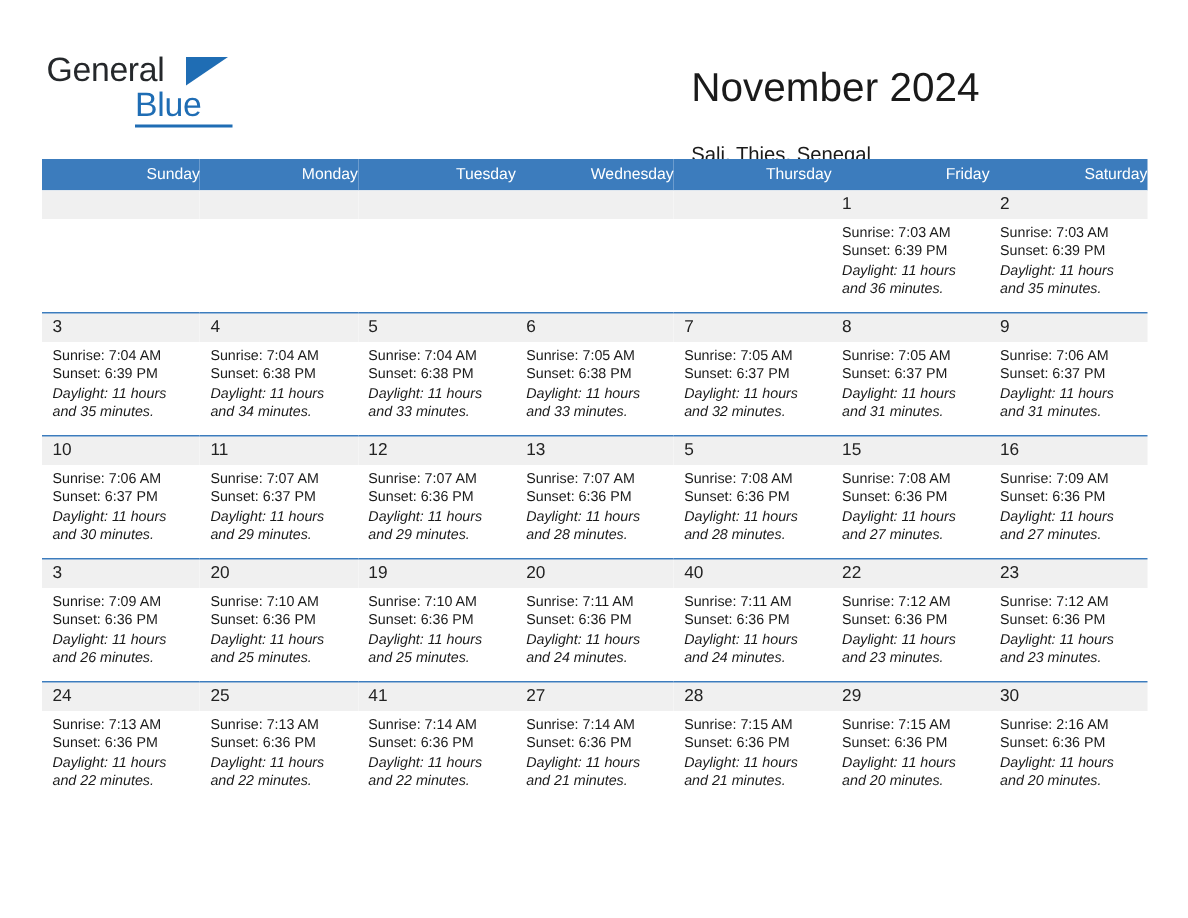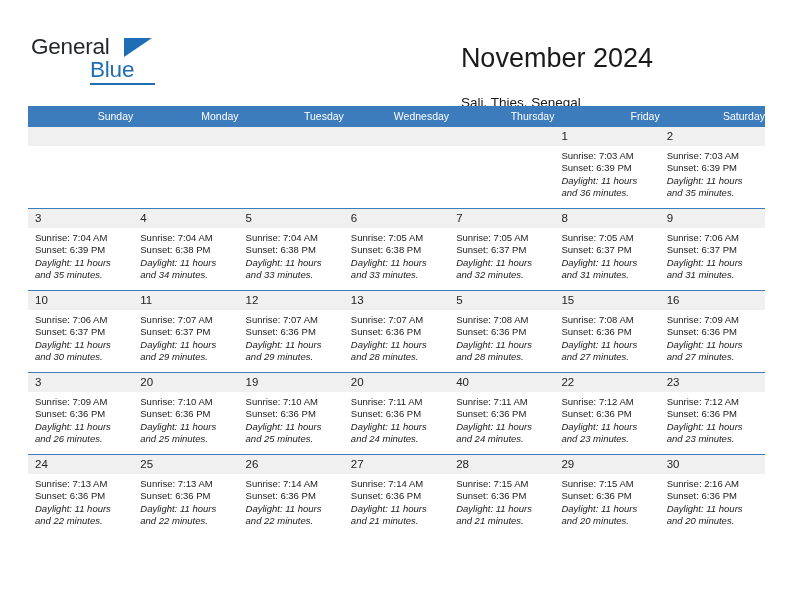--- a/index.html
+++ b/index.html
@@ -400,21 +400,21 @@
           </td>
           <td>
             <div class="daynum">25</div>
             <div class="details">
               <div>Sunrise: 7:13 AM</div>
               <div>Sunset: 6:36 PM</div>
               <div class="wrapline">Daylight: 11 hours and 22 minutes.</div>
             </div>
           </td>
           <td>
-            <div class="daynum">26</div>
+            <div class="daynum">41</div>
             <div class="details">
               <div>Sunrise: 7:14 AM</div>
               <div>Sunset: 6:36 PM</div>
               <div class="wrapline">Daylight: 11 hours and 22 minutes.</div>
             </div>
           </td>
           <td>
             <div class="daynum">27</div>
             <div class="details">
               <div>Sunrise: 7:14 AM</div>

